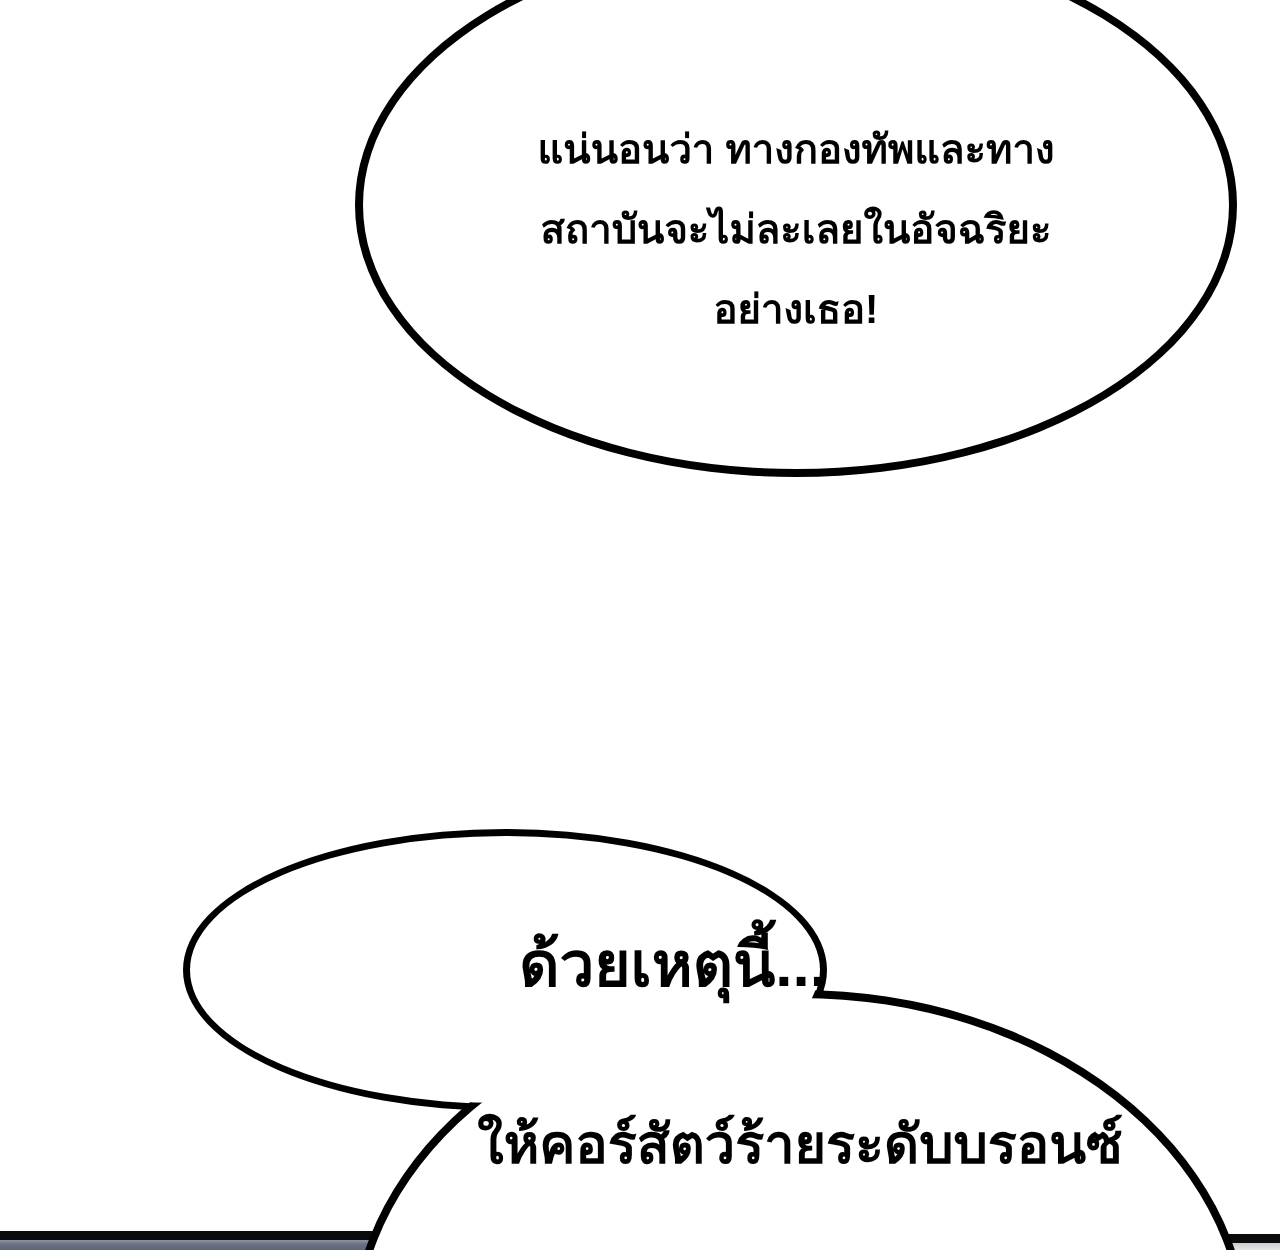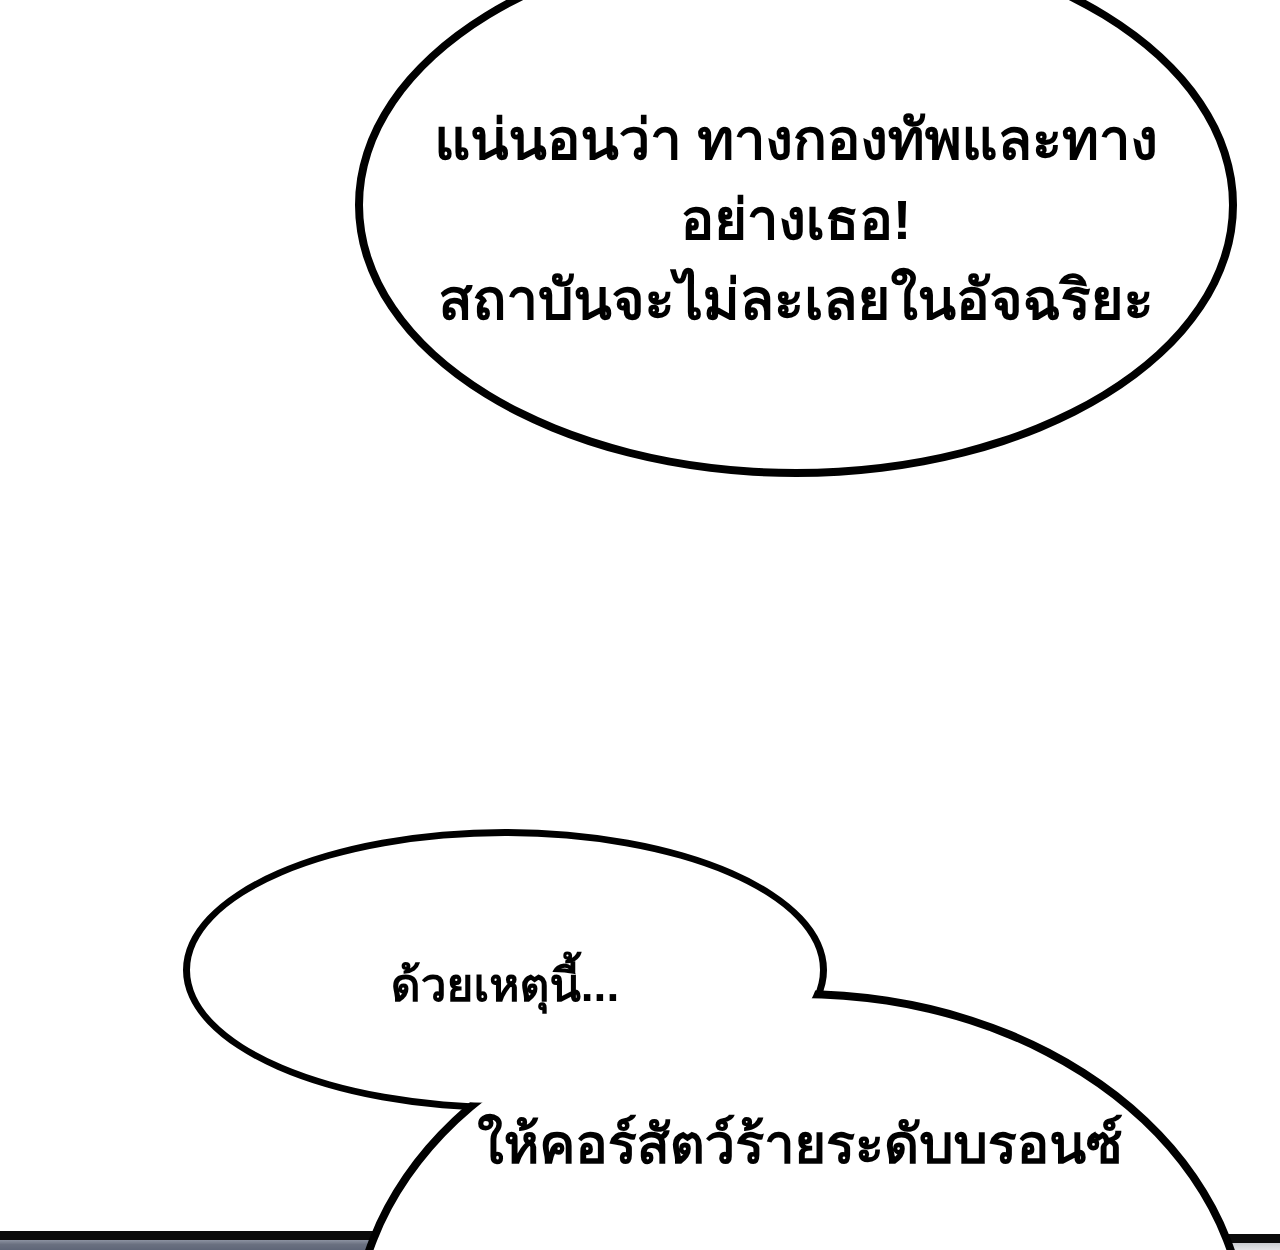--- a/index.html
+++ b/index.html
@@ -74,30 +74,31 @@
   
   .bubble-text {
     position: absolute;
     z-index: 5;
     color: #000000;
     font-weight: 700;
     text-align: center;
     white-space: nowrap;
   }
   .text-top {
-    left: 355px; top: 100px;
+    left: 355px; top: 109px;
     width: 882px;
-    font-size: 56px;
+    font-size: 40px;
     line-height: 80px;
   }
   .text-middle {
-    left: 183px; top: 945px;
+    left: 183px; top: 925px;
     width: 644px;
-    font-size: 46px;
+    font-size: 62px;
     line-height: 80px;
+    text-align: right;
   }
   .text-bottom {
     left: 350px; top: 1106px;
     width: 900px;
     font-size: 54px;
     line-height: 76px;
   }
   .bubble-text .line { display: block; }
 </style>
 </head>
@@ -111,22 +112,22 @@
   <div class="bubble bubble-top"></div>
 
   <div class="bubble bubble-middle"></div>
 
   <div class="bubble bubble-bottom"></div>
 
   <div class="bubble-middle-fill"></div>
 
   <div class="bubble-text text-top">
     <span class="line">แน่นอนว่า ทางกองทัพและทาง</span>
+    <span class="line">สถาบันจะไม่ละเลยในอัจฉริยะ</span>
     <span class="line">อย่างเธอ!</span>
-    <span class="line">สถาบันจะไม่ละเลยในอัจฉริยะ</span>
   </div>
 
   <div class="bubble-text text-middle">
     <span class="line">ด้วยเหตุนี้...</span>
   </div>
 
   <div class="bubble-text text-bottom">
     <span class="line">ให้คอร์สัตว์ร้ายระดับบรอนซ์</span>
   </div>
 

